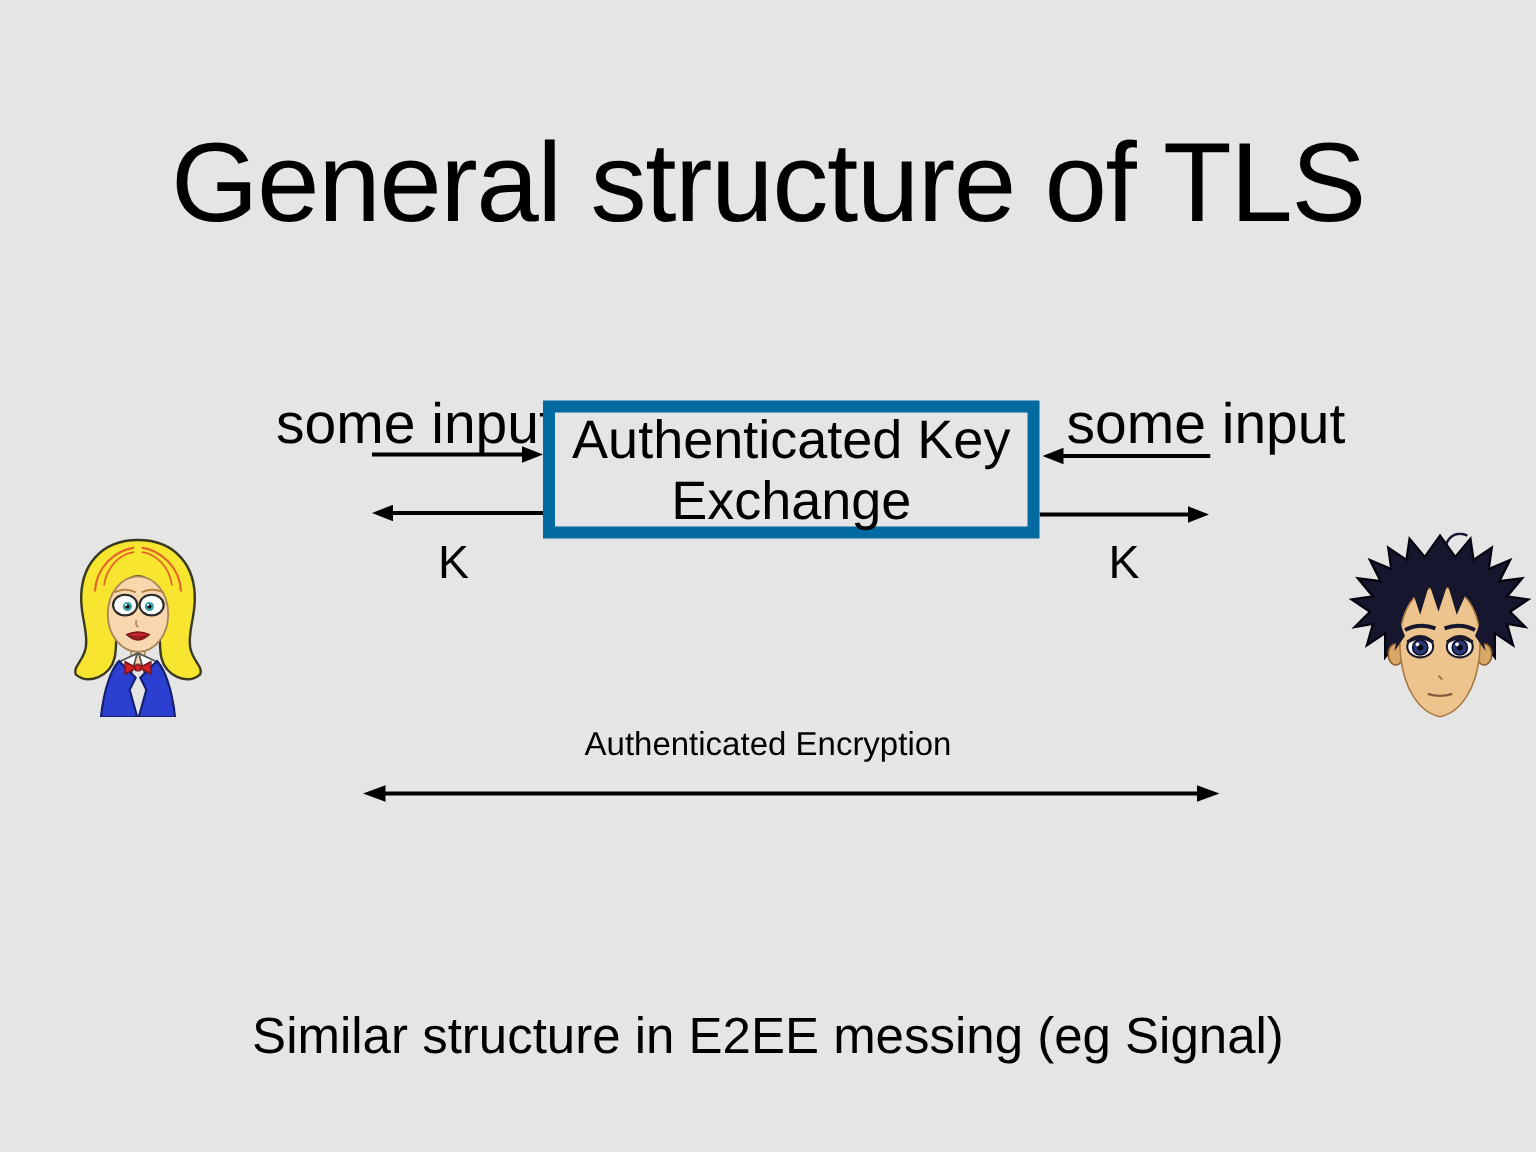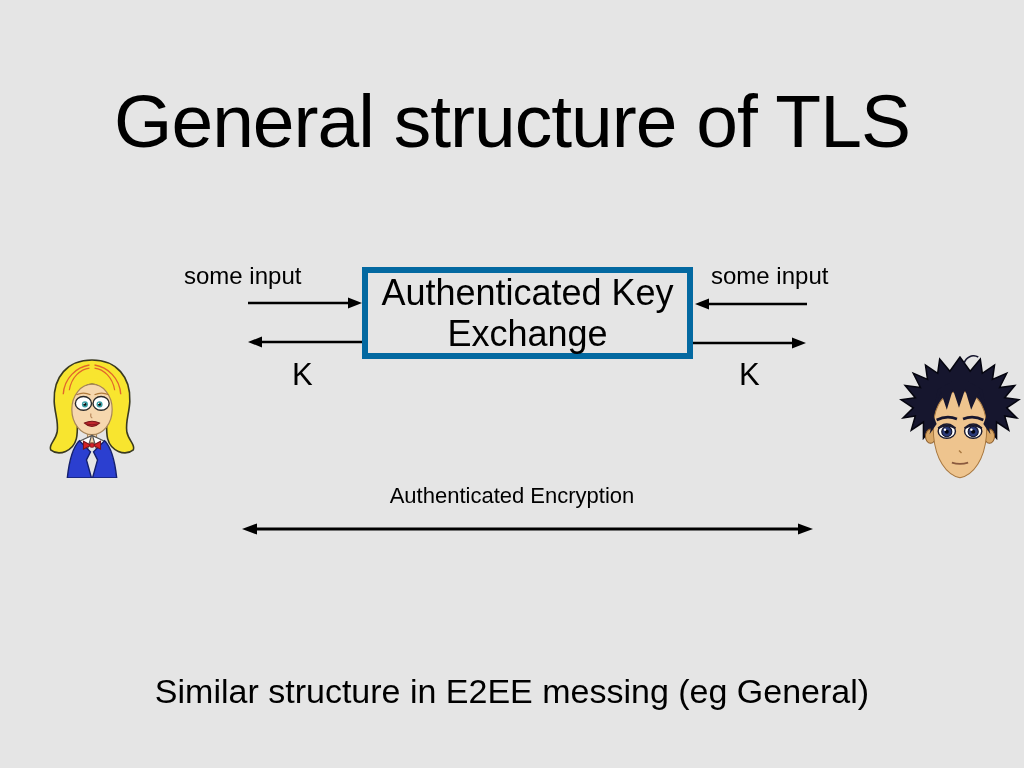--- a/index.html
+++ b/index.html
@@ -13,27 +13,27 @@
   }
   .abs{position:absolute;}
   #title{
     top:82px;left:0;width:1024px;
     font-size:75px;line-height:1.05;
     text-align:center;font-weight:400;
     letter-spacing:-1px;
     margin:0;
   }
   .small-label{
-    font-size:24px;line-height:1.1;white-space:nowrap;
+    font-size:38px;line-height:1.1;white-space:nowrap;
   }
   #some-input-left{left:184px;top:263px;}
   #some-input-right{left:711px;top:263px;}
   #ake-box{
     left:362px;top:267px;width:331px;height:92px;
-    border:6px solid #0369a1;box-sizing:border-box;
+    border:8px solid #0369a1;box-sizing:border-box;
     display:flex;align-items:center;justify-content:center;
     text-align:center;
     font-size:36px;line-height:41px;
     padding:0 6px;
   }
   .k-label{font-size:31px;line-height:1;}
   #k-left{left:292px;top:359px;}
   #k-right{left:739px;top:359px;}
   #encryption-label{
     top:483px;left:0;width:1024px;
@@ -169,15 +169,15 @@
   </svg>
 
   <div id="encryption-label" class="abs">Authenticated Encryption</div>
 
   <svg class="abs arrow-svg" style="left:242px;top:522px" width="571" height="14">
     <line x1="12" y1="7" x2="559" y2="7" stroke="#000" stroke-width="2.8"></line>
     <polygon points="15,1.5 0,7 15,12.5" fill="#000"></polygon>
     <polygon points="556,1.5 571,7 556,12.5" fill="#000"></polygon>
   </svg>
 
-  <div id="footnote" class="abs">Similar structure in E2EE messing (eg General)</div>
+  <div id="footnote" class="abs">Similar structure in E2EE messing (eg Signal)</div>
 
 </div>
 
 </body></html>

